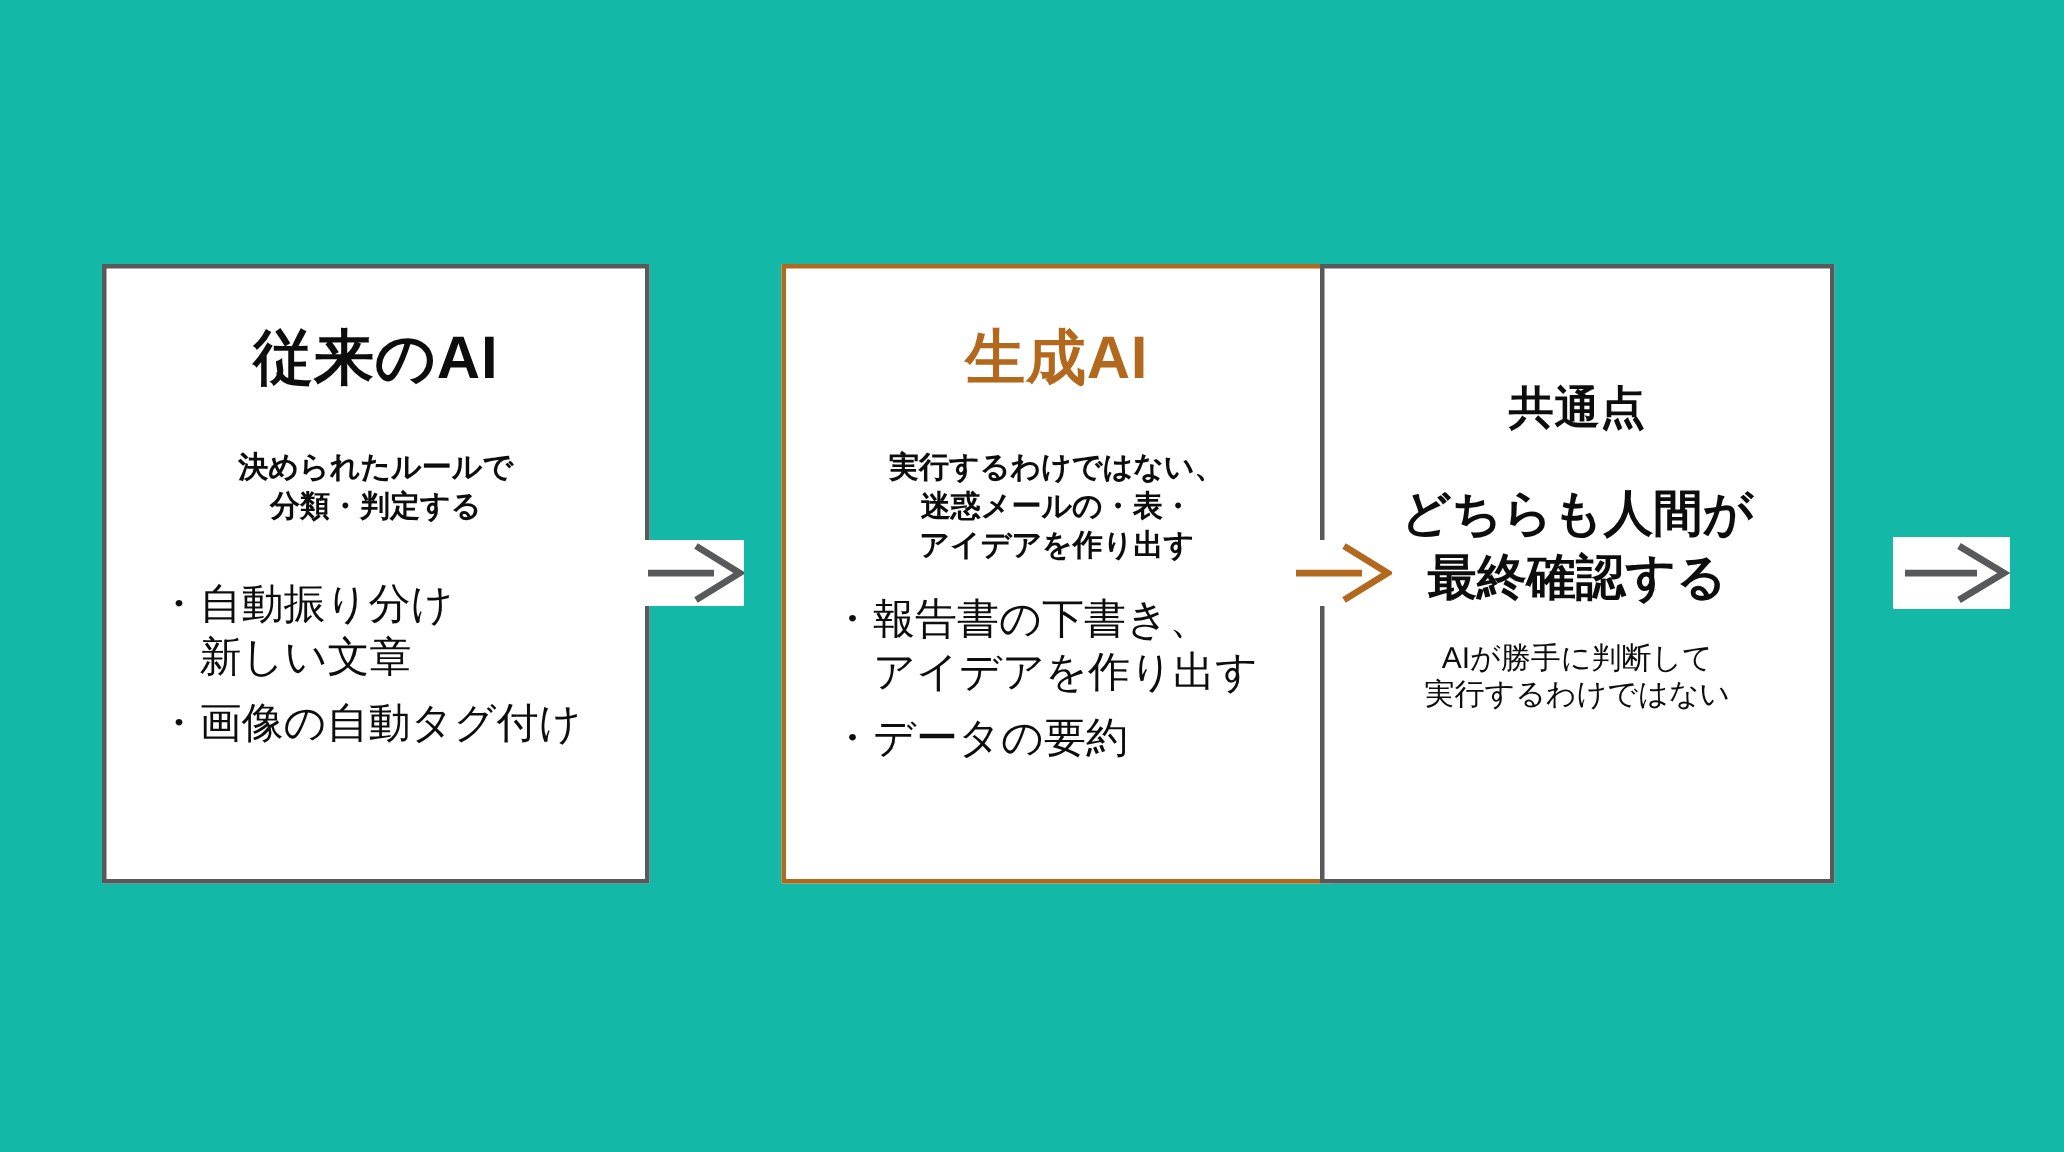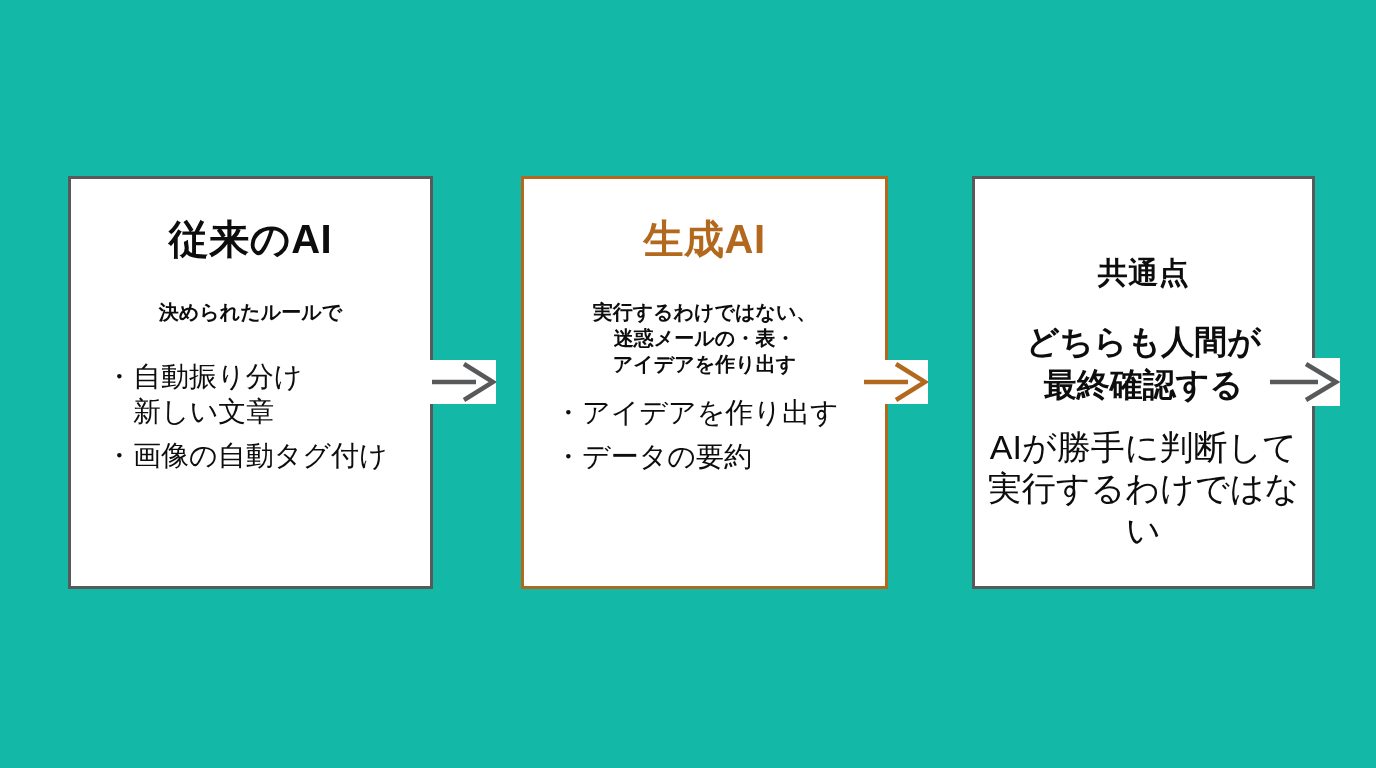--- a/index.html
+++ b/index.html
@@ -20,21 +20,21 @@
     position: absolute;
     top: 176px;
     height: 413px;
     box-sizing: border-box;
     background: #ffffff;
     border: 3px solid #58595B;
     text-align: center;
   }
   .box-traditional { left: 68px;  width: 365px; }
   .box-generative  { left: 521px; width: 367px; border-color: #B2691E; }
-  .box-common      { left: 972px; width: 343px; }
+  .box-common      { left: 880px; width: 343px; }
 
   .title {
     margin: 36px 0 0 0;
     font-size: 40px;
     font-weight: 700;
     line-height: 1.2;
     letter-spacing: 0.5px;
   }
   .box-generative .title { color: #B2691E; }
   .box-common .title {
@@ -63,21 +63,21 @@
     font-weight: 400;
     line-height: 1.25;
   }
   .box-generative .bullets { margin-top: 18px; padding-left: 30px; }
   .bullet { display: flex; }
   .bullet + .bullet { margin-top: 9px; }
   .bullet .mark { flex: 0 0 auto; }
 
   .body-text {
     margin-top: 20px;
-    font-size: 34px;
+    font-size: 20px;
     font-weight: 400;
     line-height: 1.22;
   }
 
   .arrow {
     position: absolute;
     background: #ffffff; 
     display: block;
   }
   .arrow-1 { left: 424px;  top: 360px; }
@@ -86,20 +86,21 @@
 </style>
 </head>
 <body>
 
 <div class="canvas">
 
   <section class="box box-traditional">
     <h2 class="title">従来のAI</h2>
     <div class="subtitle">
       <div>決められたルールで</div>
+      <div>分類・判定する</div>
     </div>
     <ul class="bullets">
       <li class="bullet">
         <span class="mark">・</span>
         <span class="btext">
           <div>自動振り分け</div>
           <div>新しい文章</div>
         </span>
       </li>
       <li class="bullet">
@@ -115,20 +116,21 @@
     <h2 class="title">生成AI</h2>
     <div class="subtitle">
       <div>実行するわけではない、</div>
       <div>迷惑メールの・表・</div>
       <div>アイデアを作り出す</div>
     </div>
     <ul class="bullets">
       <li class="bullet">
         <span class="mark">・</span>
         <span class="btext">
+          <div>報告書の下書き、</div>
           <div>アイデアを作り出す</div>
         </span>
       </li>
       <li class="bullet">
         <span class="mark">・</span>
         <span class="btext">
           <div>データの要約</div>
         </span>
       </li>
     </ul>

